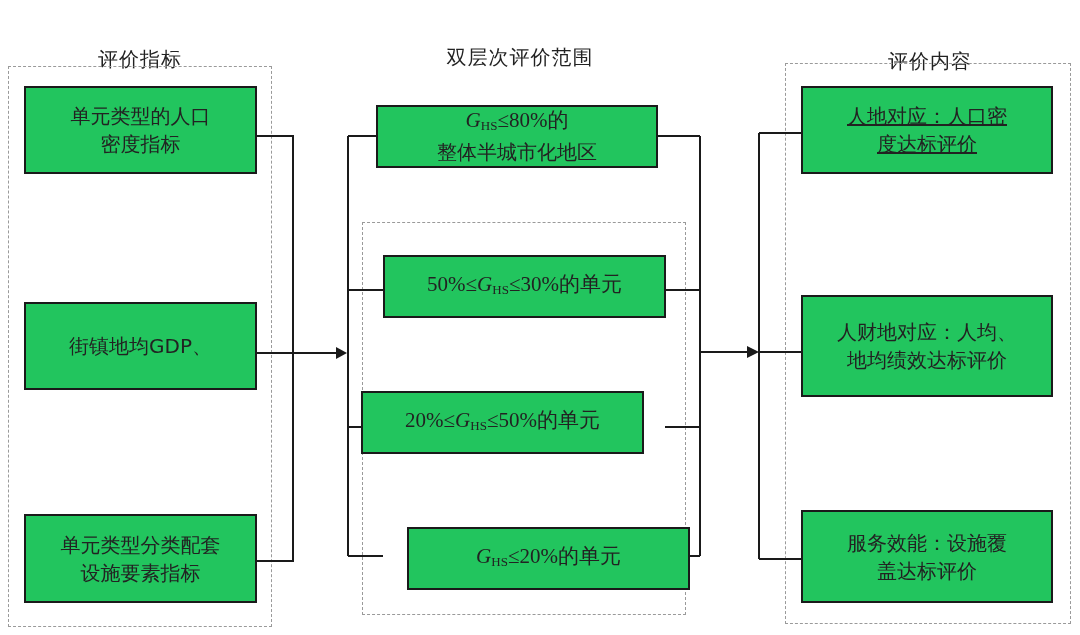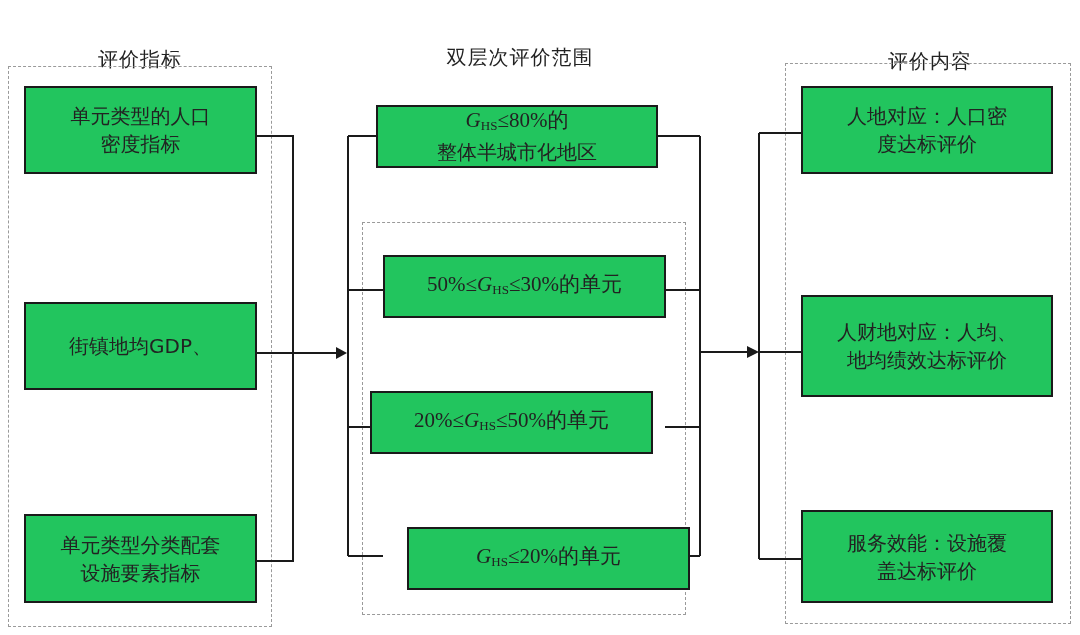--- a/index.html
+++ b/index.html
@@ -83,32 +83,32 @@
     </span>
     <span class="ln">整体半城市化地区</span>
   </div>
 </div>
 
 <div class="abs box" style="left:383px; top:255px; width:283px; height:63px;">
   <span class="ln">
     <span class="serif">50%≤</span><span class="serif g">G</span><span class="serif sub">HS</span><span class="serif">≤30%的单元</span>
   </span>
 </div>
-<div class="abs box" style="left:370px; top:391px; width:283px; height:63px;">
+<div class="abs box" style="left:361px; top:391px; width:283px; height:63px;">
   <span class="ln">
     <span class="serif">20%≤</span><span class="serif g">G</span><span class="serif sub">HS</span><span class="serif">≤50%的单元</span>
   </span>
 </div>
 <div class="abs box" style="left:365px; top:527px; width:283px; height:63px;margin-left:42px;">
   <span class="ln">
     <span class="serif"></span><span class="serif g">G</span><span class="serif sub">HS</span><span class="serif">≤20%的单元</span>
   </span>
 </div>
 
-<div class="abs box" style="left:801px; top:86px; width:252px; height:88px;">
+<div class="abs box" style="left:801px; top:86px; width:252px; height:88px;text-decoration:underline;">
   <div>
     <span class="ln">人地对应：人口密</span>
     <span class="ln">度达标评价</span>
   </div>
 </div>
 <div class="abs box" style="left:801px; top:295px; width:252px; height:102px;">
   <div>
     <span class="ln">人财地对应：人均、</span>
     <span class="ln">地均绩效达标评价</span>
   </div>

